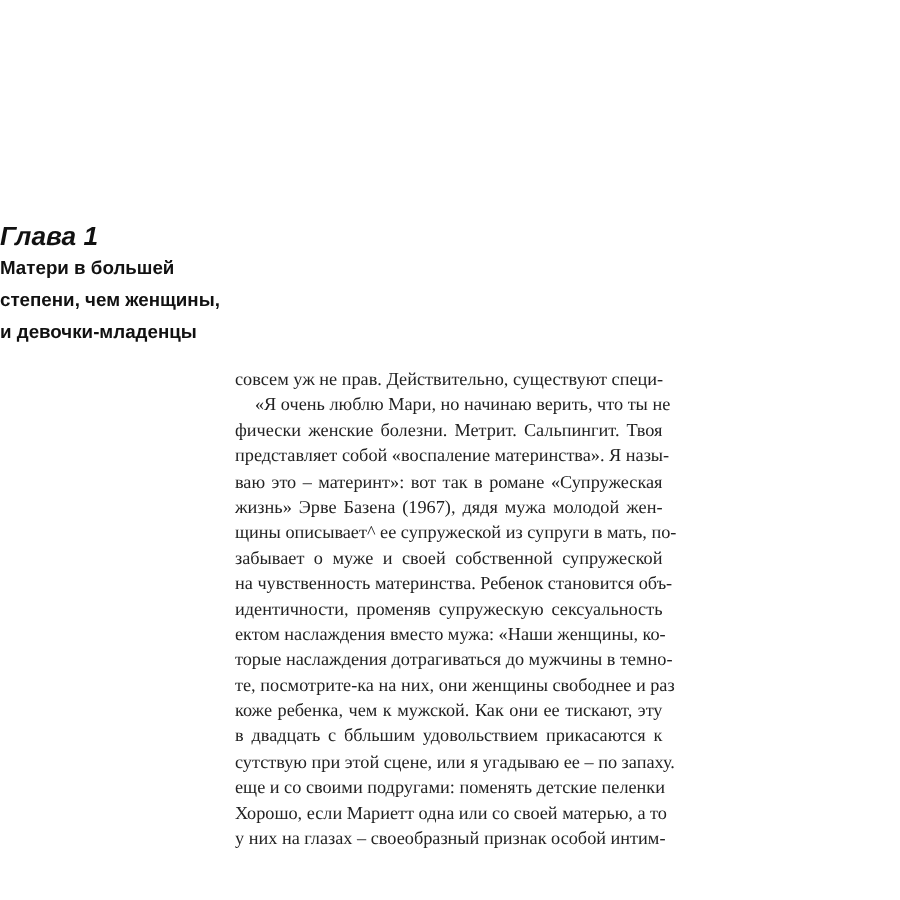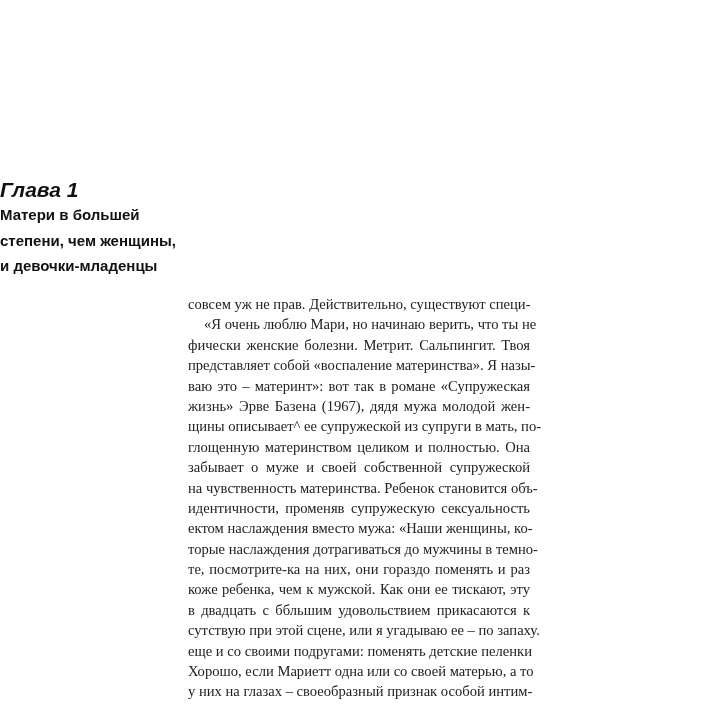--- a/index.html
+++ b/index.html
@@ -75,27 +75,26 @@
   </div>
 
   <div class="body-text">
     <span class="line">совсем уж не прав. Действительно, существуют специ-</span>
     <span class="line indent">«Я очень люблю Мари, но начинаю верить, что ты не</span>
     <span class="line">фически женские болезни. Метрит. Сальпингит. Твоя</span>
     <span class="line">представляет собой «воспаление материнства». Я назы-</span>
     <span class="line">ваю это – материнт»: вот так в романе «Супружеская</span>
     <span class="line">жизнь» Эрве Базена (1967), дядя мужа молодой жен-</span>
     <span class="line">щины описывает^ ее супружеской из супруги в мать, по-</span>
-    <span class="line">глощенную материнством целиком и полностью. Она</span>
     <span class="line">забывает о муже и своей собственной супружеской</span>
     <span class="line">на чувственность материнства. Ребенок становится объ-</span>
     <span class="line">идентичности, променяв супружескую сексуальность</span>
     <span class="line">ектом наслаждения вместо мужа: «Наши женщины, ко-</span>
     <span class="line">торые наслаждения дотрагиваться до мужчины в темно-</span>
-    <span class="line">те, посмотрите-ка на них, они гораздо поменять и раз</span>
+    <span class="line">те, посмотрите-ка на них, они женщины свободнее и раз</span>
     <span class="line">коже ребенка, чем к мужской. Как они ее тискают, эту</span>
     <span class="line">в двадцать с ббльшим удовольствием прикасаются к</span>
     <span class="line">сутствую при этой сцене, или я угадываю ее – по запаху.</span>
     <span class="line">еще и со своими подругами: поменять детские пеленки</span>
     <span class="line">Хорошо, если Мариетт одна или со своей матерью, а то</span>
     <span class="line">у них на глазах – своеобразный признак особой интим-</span>
   </div>
 
 </div>
 

